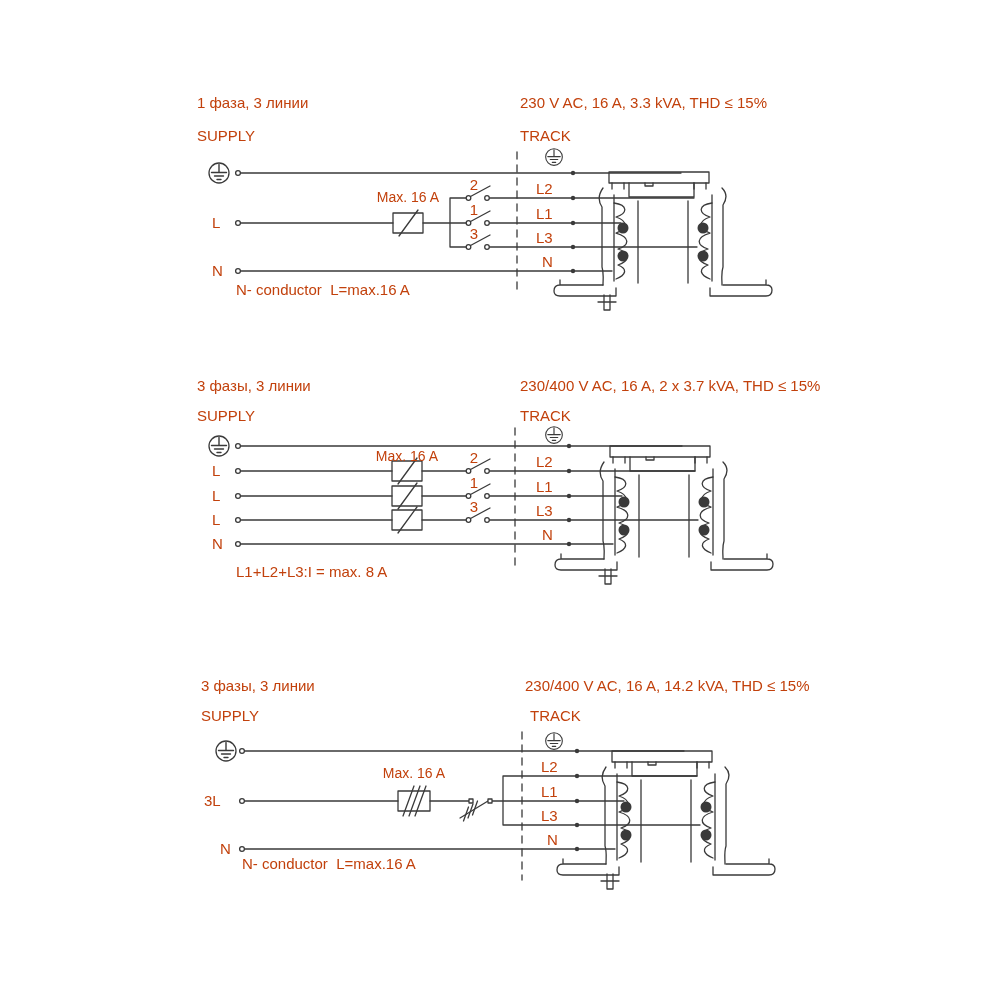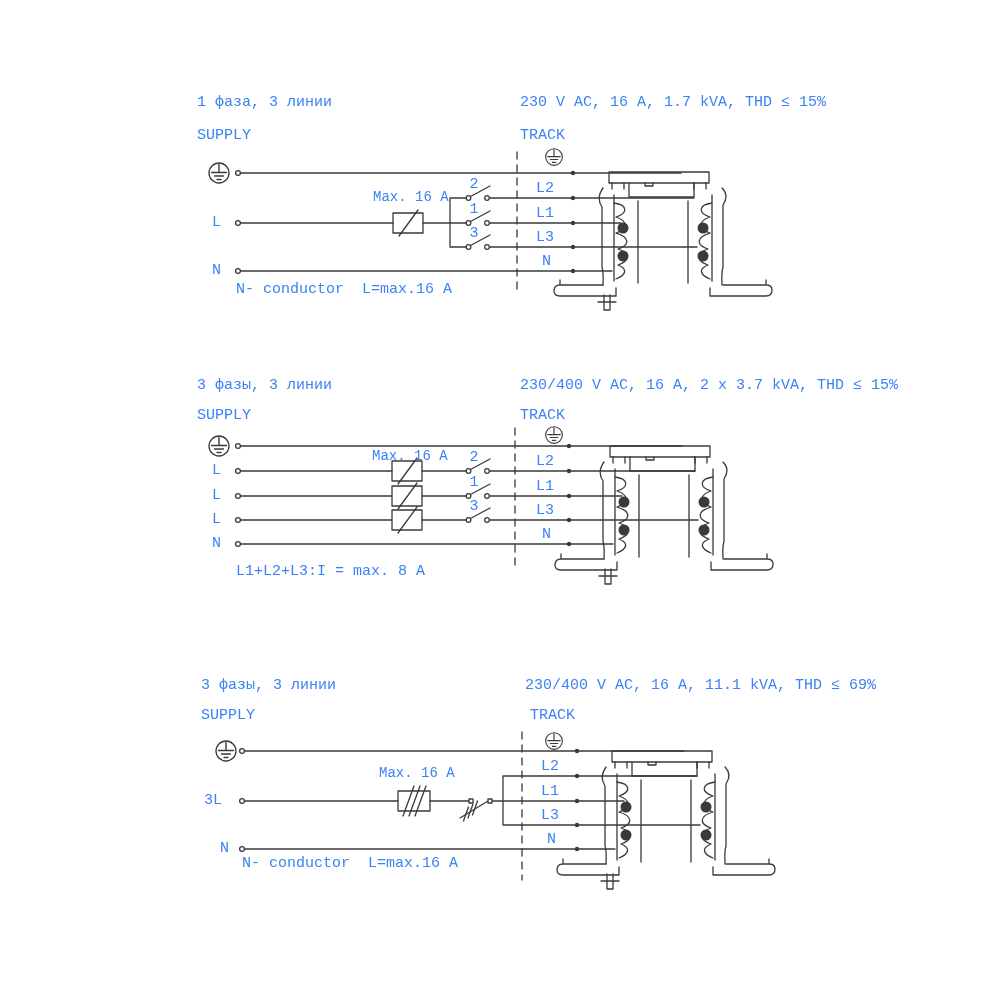--- a/index.html
+++ b/index.html
@@ -1,21 +1,21 @@
 <!DOCTYPE html>
 <html><head>
 <meta charset="utf-8">
 <style>
   html,body{margin:0;padding:0;background:#ffffff;}
   .page{
     position:relative;width:1000px;height:1000px;background:#ffffff;
     font-family:"Liberation Sans",sans-serif;color:#3a3a3a;overflow:hidden;
   }
   .art{position:absolute;left:0;top:0;width:1000px;height:1000px;}
-  .lbl{position:absolute;line-height:1;font-size:15px;white-space:pre;color:#3b82f6;font-family:Liberation Mono, monospace;}
+  .lbl{position:absolute;line-height:1;font-size:15px;white-space:pre;color:#c2410c;}
   .lbl-sm{font-size:14px;}
   .ctr{text-align:center;}
 </style>
 </head>
 <body>
 
 <div class="page">
 
   <svg class="art" viewBox="0 0 1000 1000" fill="none" stroke="#3a3a3a" stroke-width="1.3" stroke-linecap="round" stroke-linejoin="round">
     <defs>
@@ -158,21 +158,21 @@
         <circle cx="577" cy="825" r="2.2"></circle>
           <circle cx="577" cy="849" r="2.2"></circle>
       </g>
       <use href="#earthSym" x="214" y="739" width="24" height="24"></use>
       <use href="#earthSym" x="544" y="731" width="20" height="20"></use>
       <use href="#trackProfile" x="549" y="746" width="230" height="148"></use>
     </g>
   </svg>
 
   <span class="lbl" style="left:197px;top:95px">1 фаза, 3 линии</span>
-  <span class="lbl" style="left:520px;top:95px">230 V AC, 16 A, 1.7 kVA, THD ≤ 15%</span>
+  <span class="lbl" style="left:520px;top:95px">230 V AC, 16 A, 3.3 kVA, THD ≤ 15%</span>
   <span class="lbl" style="left:197px;top:128px">SUPPLY</span>
   <span class="lbl" style="left:520px;top:128px">TRACK</span>
   <span class="lbl" style="left:212px;top:215px">L</span>
   <span class="lbl" style="left:212px;top:263px">N</span>
   <span class="lbl lbl-sm ctr" style="left:373px;top:190px;width:70px">Max. 16 A</span>
   <span class="lbl ctr" style="left:466px;top:177px;width:16px">2</span>
   <span class="lbl ctr" style="left:466px;top:202px;width:16px">1</span>
   <span class="lbl ctr" style="left:466px;top:226px;width:16px">3</span>
   <span class="lbl" style="left:536px;top:181px">L2</span>
   <span class="lbl" style="left:536px;top:206px">L1</span>
@@ -192,21 +192,21 @@
   <span class="lbl ctr" style="left:466px;top:450px;width:16px">2</span>
   <span class="lbl ctr" style="left:466px;top:475px;width:16px">1</span>
   <span class="lbl ctr" style="left:466px;top:499px;width:16px">3</span>
   <span class="lbl" style="left:536px;top:454px">L2</span>
   <span class="lbl" style="left:536px;top:479px">L1</span>
   <span class="lbl" style="left:536px;top:503px">L3</span>
   <span class="lbl" style="left:542px;top:527px">N</span>
   <span class="lbl" style="left:236px;top:564px">L1+L2+L3:I = max. 8 A</span>
 
   <span class="lbl" style="left:201px;top:678px">3 фазы, 3 линии</span>
-  <span class="lbl" style="left:525px;top:678px">230/400 V AC, 16 A, 11.1 kVA, THD ≤ 69%</span>
+  <span class="lbl" style="left:525px;top:678px">230/400 V AC, 16 A, 14.2 kVA, THD ≤ 15%</span>
   <span class="lbl" style="left:201px;top:708px">SUPPLY</span>
   <span class="lbl" style="left:530px;top:708px">TRACK</span>
   <span class="lbl" style="left:204px;top:793px">3L</span>
   <span class="lbl" style="left:220px;top:841px">N</span>
   <span class="lbl lbl-sm ctr" style="left:379px;top:766px;width:70px">Max. 16 A</span>
   <span class="lbl" style="left:541px;top:759px">L2</span>
   <span class="lbl" style="left:541px;top:784px">L1</span>
   <span class="lbl" style="left:541px;top:808px">L3</span>
   <span class="lbl" style="left:547px;top:832px">N</span>
   <span class="lbl" style="left:242px;top:856px">N- conductor  L=max.16 A</span>

